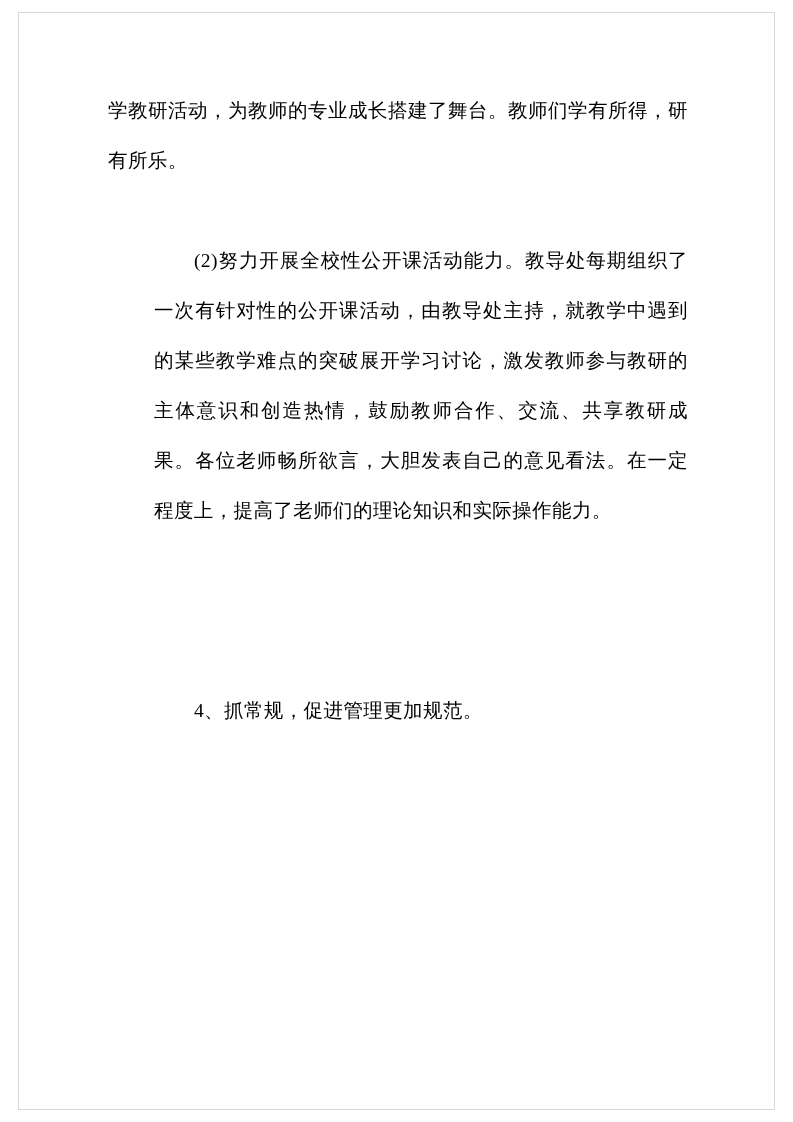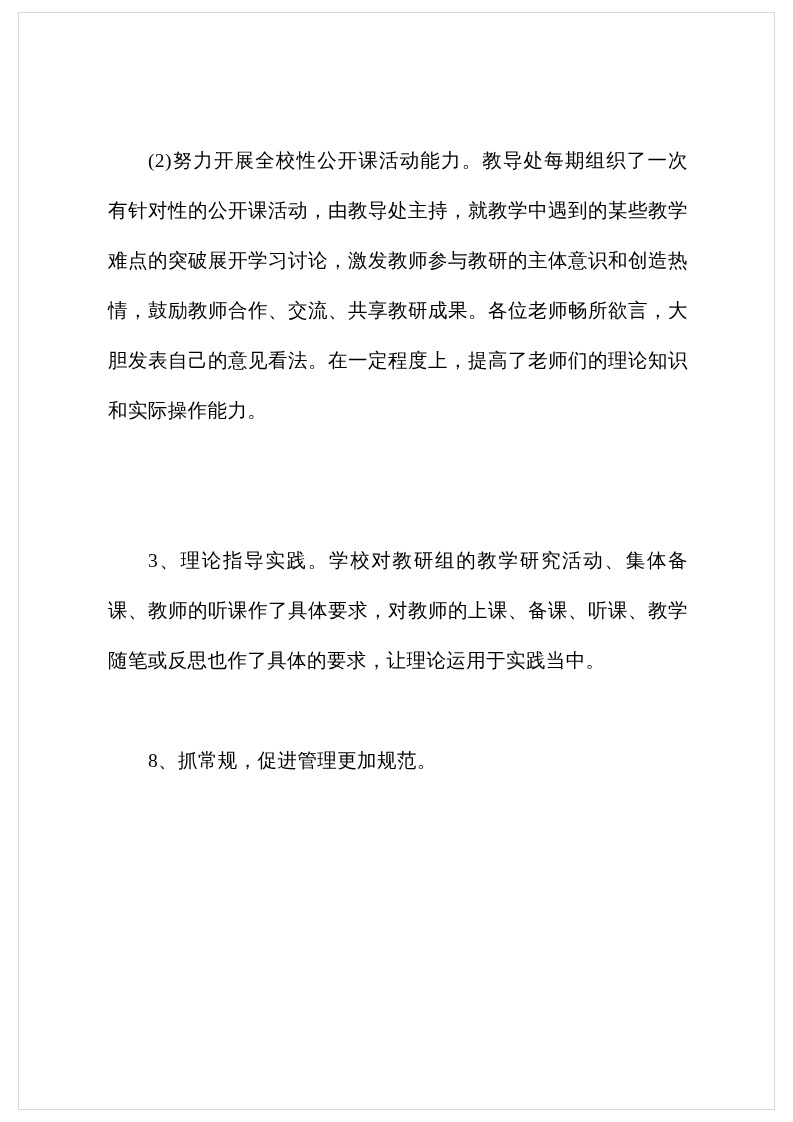--- a/index.html
+++ b/index.html
@@ -67,38 +67,39 @@
     margin: 0 0 0 0;
     font-size: 19.5px;
     line-height: 50px;
     text-align: justify;
     text-justify: inter-ideograph;
     letter-spacing: 0.4px;
     word-break: break-all;
   }
   p.indent {
     text-indent: 2.05em;
+    margin-left: 46px;
   }
   .gap {
     height: 50px;
   }
 </style>
 </head>
 <body>
 
 <div class="page">
   <div class="page-border-top"></div>
   <div class="page-border-bottom"></div>
   <div class="page-border-left"></div>
   <div class="page-border-right"></div>
 
   <div class="content">
+    <p class="para">学教研活动，为教师的专业成长搭建了舞台。教师们学有所得，研有所乐。</p>
     <div class="gap"></div>
     <p class="para indent">(2)努力开展全校性公开课活动能力。教导处每期组织了一次有针对性的公开课活动，由教导处主持，就教学中遇到的某些教学难点的突破展开学习讨论，激发教师参与教研的主体意识和创造热情，鼓励教师合作、交流、共享教研成果。各位老师畅所欲言，大胆发表自己的意见看法。在一定程度上，提高了老师们的理论知识和实际操作能力。</p>
     <div class="gap"></div>
     <div class="gap"></div>
-    <p class="para indent">3、理论指导实践。学校对教研组的教学研究活动、集体备课、教师的听课作了具体要求，对教师的上课、备课、听课、教学随笔或反思也作了具体的要求，让理论运用于实践当中。</p>
     <div class="gap"></div>
-    <p class="para indent">8、抓常规，促进管理更加规范。</p>
+    <p class="para indent">4、抓常规，促进管理更加规范。</p>
     <div class="gap"></div>
 
   </div>
 </div>
 
 </body></html>

